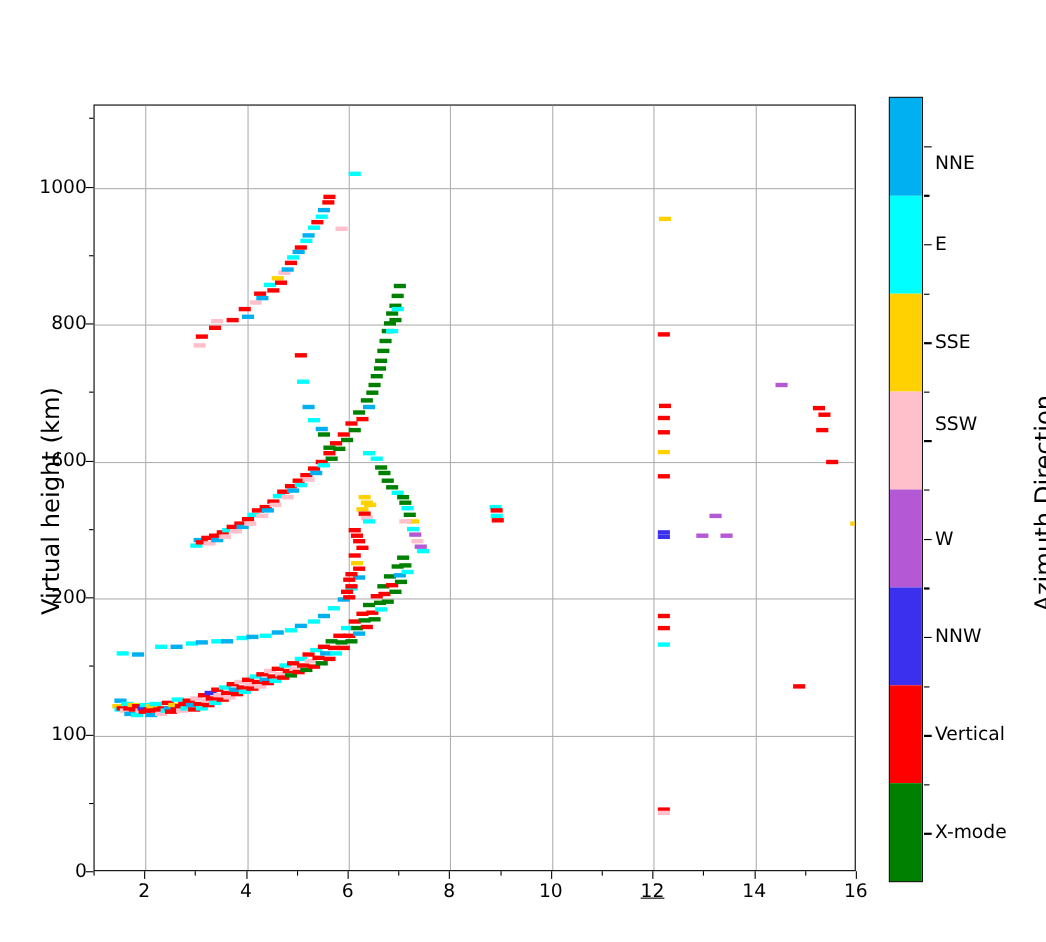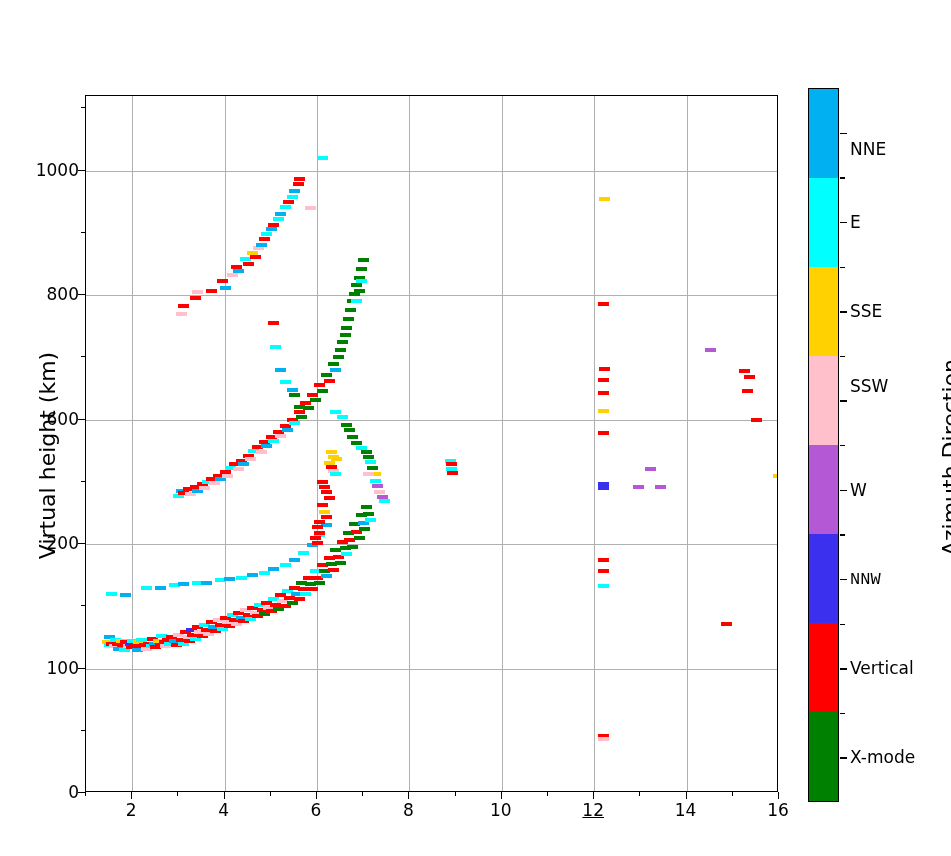--- a/index.html
+++ b/index.html
@@ -536,21 +536,21 @@
       <div class="cb-tick" style="top: 311.125px;"></div>
       <div class="cb-label" style="top: 311.125px;">SSE</div>
       <div class="cb-tick" style="top: 355.75px; width: 5px;"></div>
       <div class="cb-tick" style="top: 400.375px;"></div>
       <div class="cb-label" style="top: 386px;">SSW</div>
       <div class="cb-tick" style="top: 445px; width: 5px;"></div>
       <div class="cb-tick" style="top: 489.625px;"></div>
       <div class="cb-label" style="top: 489.625px;">W</div>
       <div class="cb-tick" style="top: 534.25px; width: 5px;"></div>
       <div class="cb-tick" style="top: 578.875px;"></div>
-      <div class="cb-label" style="top: 578.875px; font-family: Liberation Mono, monospace;">NNW</div>
+      <div class="cb-label" style="top: 578.875px;">NNW</div>
       <div class="cb-tick" style="top: 623.5px; width: 5px;"></div>
       <div class="cb-tick" style="top: 668.125px;"></div>
       <div class="cb-label" style="top: 668.125px; text-align: right;">Vertical</div>
       <div class="cb-tick" style="top: 712.75px; width: 5px;"></div>
       <div class="cb-tick" style="top: 757.375px;"></div>
       <div class="cb-label" style="top: 757.375px;">X-mode</div>
     </div>
   <div class="cb-title">Azimuth Direction</div>
 
 </div>

